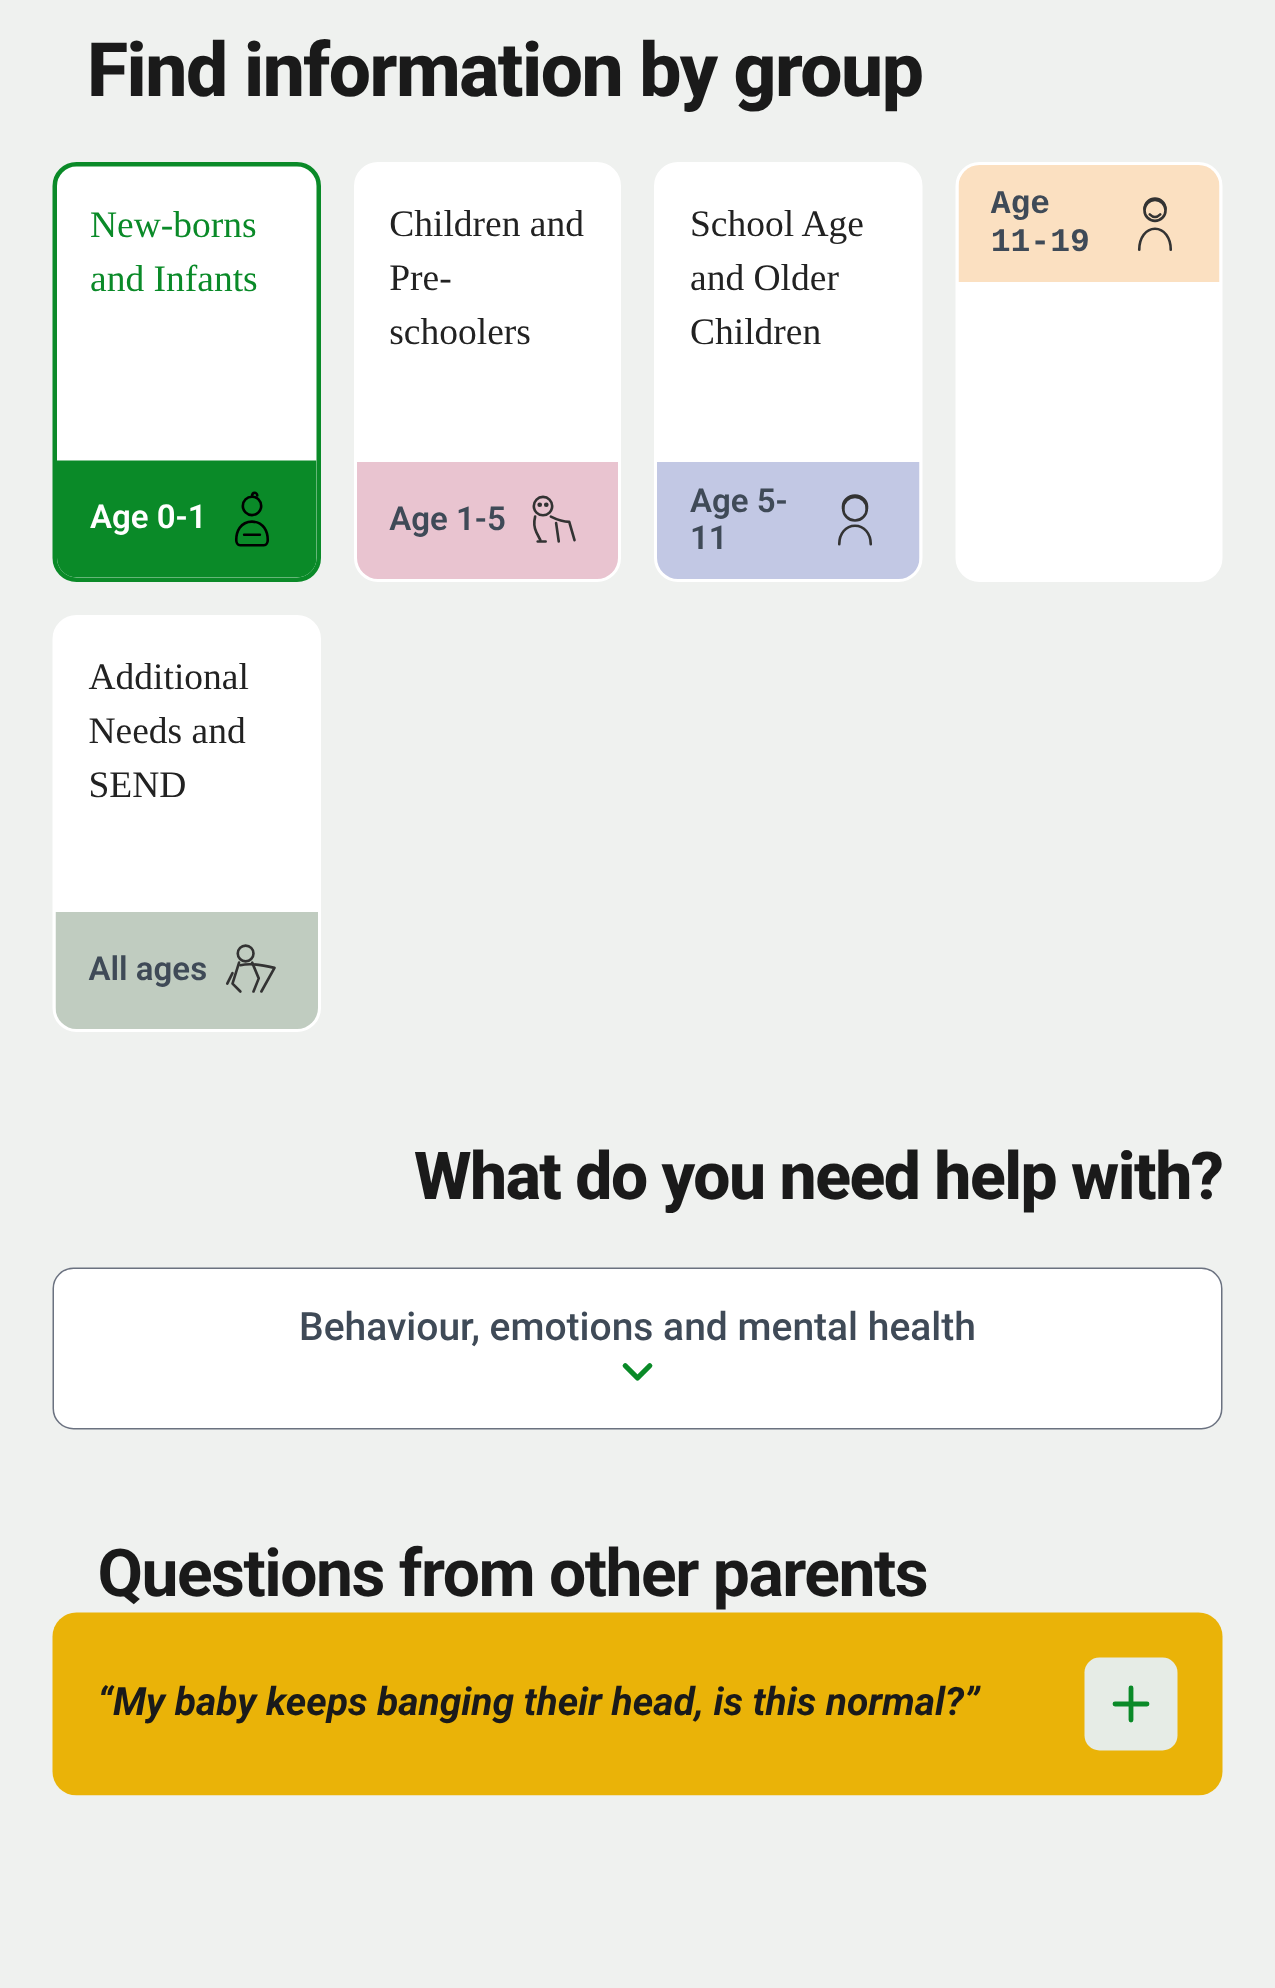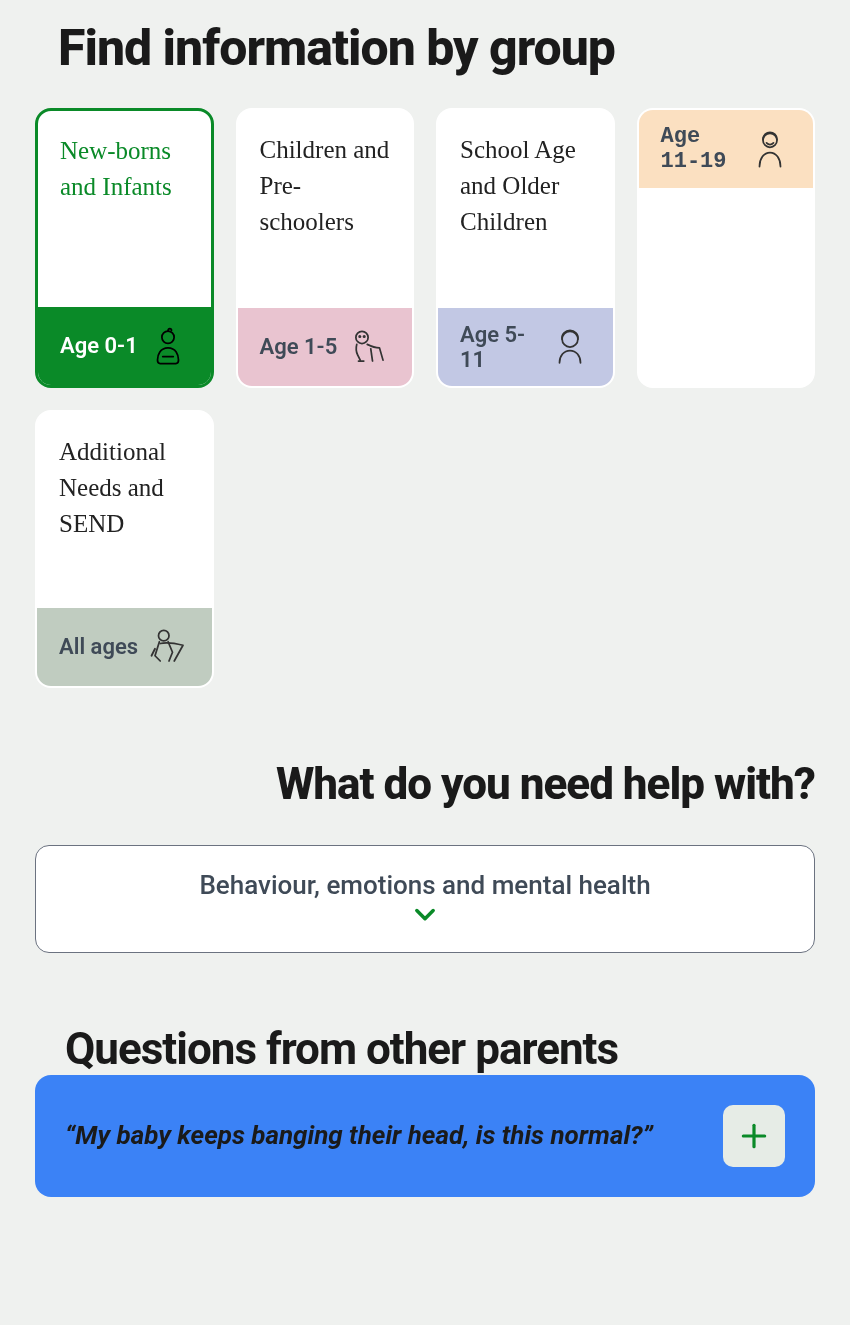--- a/index.html
+++ b/index.html
@@ -100,21 +100,21 @@
   .dropdown-chevron svg { width: 28px; height: 28px; display:block; }
 
   .questions-heading {
     font-size: 44px;
     font-weight: 700;
     letter-spacing: -1px;
     padding-left: 30px;
   }
 
   .accordion-item {
-    background: #3b82f6;
+    background: #eab308;
     border-radius: 16px;
     padding: 30px 30px;
     display: flex;
     align-items: center;
     justify-content: space-between;
     gap: 30px;
     cursor: pointer;
   }
   .accordion-title {
     font-size: 26px;

